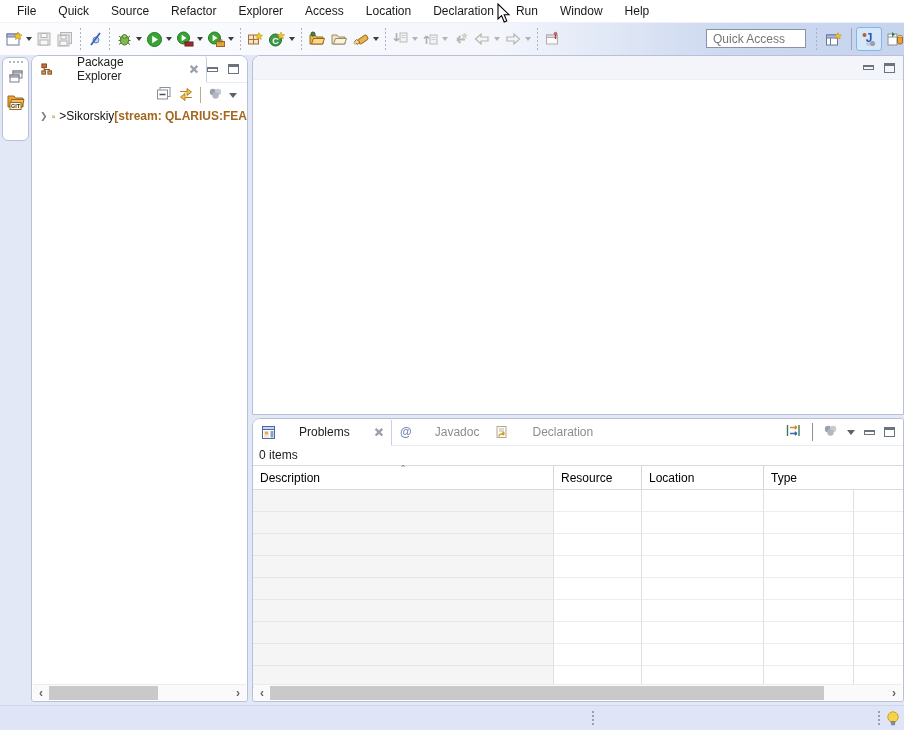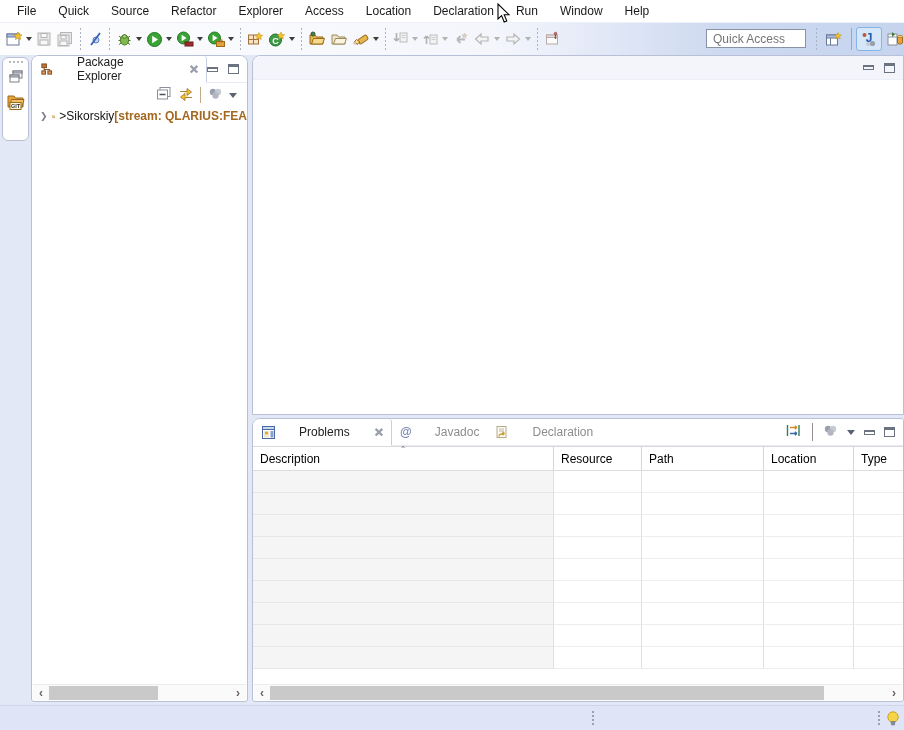--- a/index.html
+++ b/index.html
@@ -437,30 +437,28 @@
           <circle cx="6" cy="5" r="3.2" fill="#9aa0ad"></circle>
             <circle cx="11" cy="5" r="3.2" fill="#c6cad2"></circle>
           <circle cx="8.5" cy="8.5" r="3.2" fill="#b2b7c2"></circle>
         </svg>
       </span>
       <span class="chev"></span>
       <span class="ico-min"></span>
       <span class="ico-max"></span>
     </div>
   </div>
+  <div class="items-count">0 items</div>
   <div class="tbl-header" id="tbl-header" style="grid-template-columns: 301px 88px 122px 90px 1fr;">
     <div class="th">
       <span class="sort-caret">⌃</span>
       <span>Description</span>
     </div>
     <div class="th">
       <span>Resource</span>
-    </div>
-    <div class="th">
-      <span>Path</span>
     </div>
     <div class="th">
       <span>Location</span>
     </div>
     <div class="th last">
       <span>Type</span>
     </div>
   </div>
   <div class="tbl-body" id="tbl-body">
       <div class="tr" style="grid-template-columns: 301px 88px 122px 90px 1fr;">

